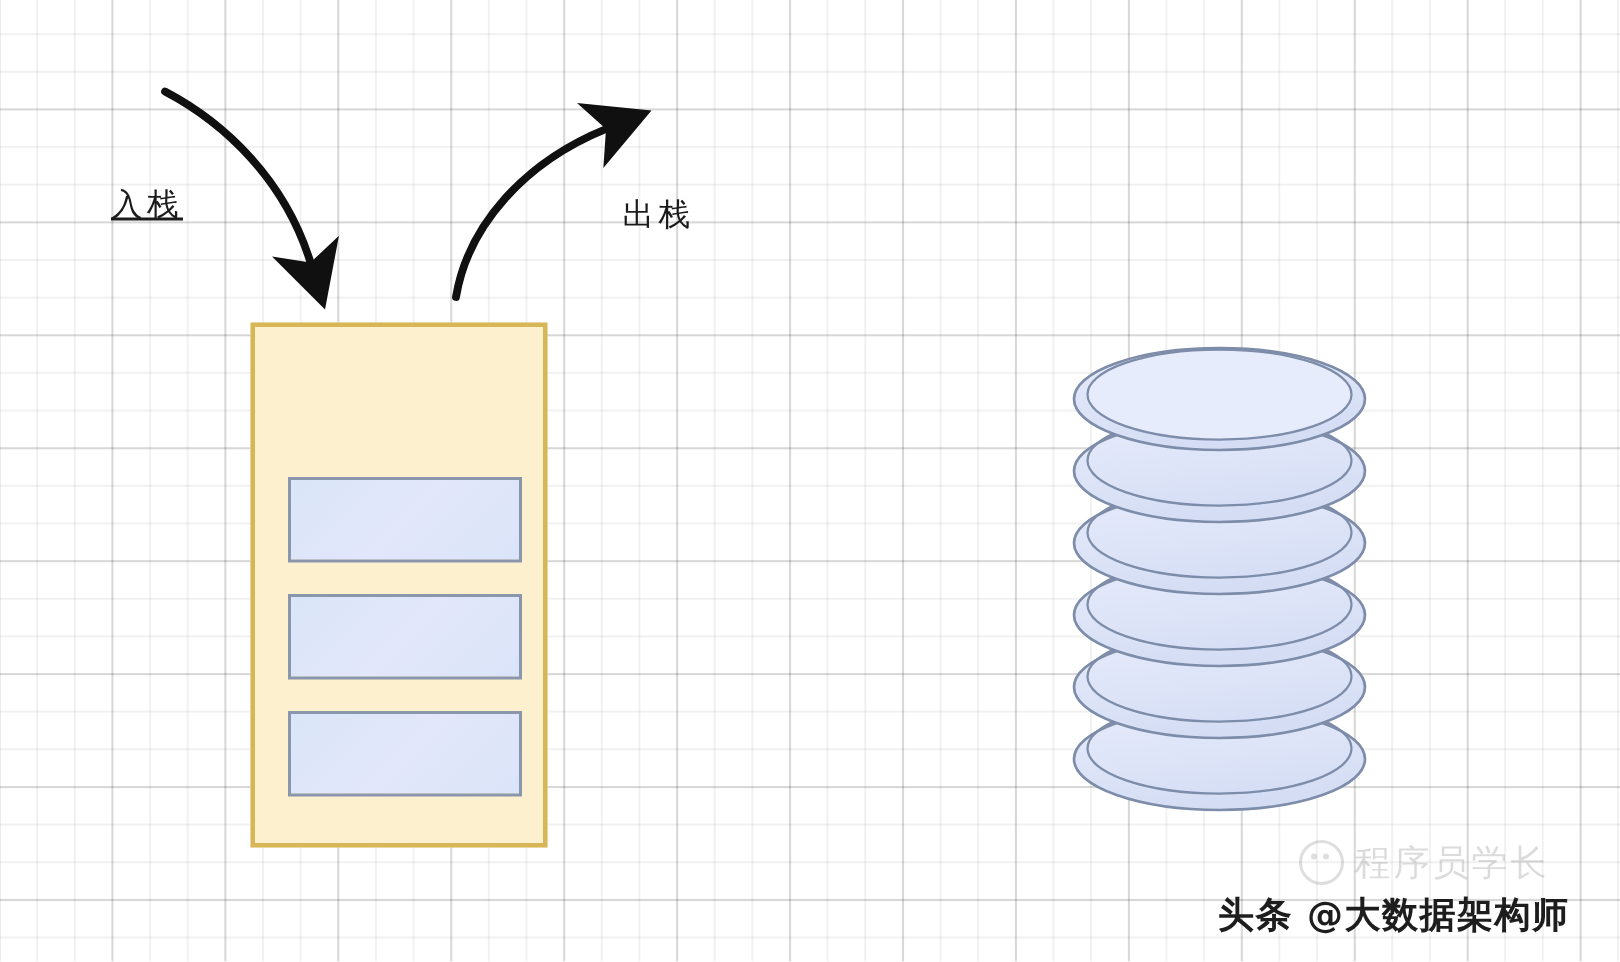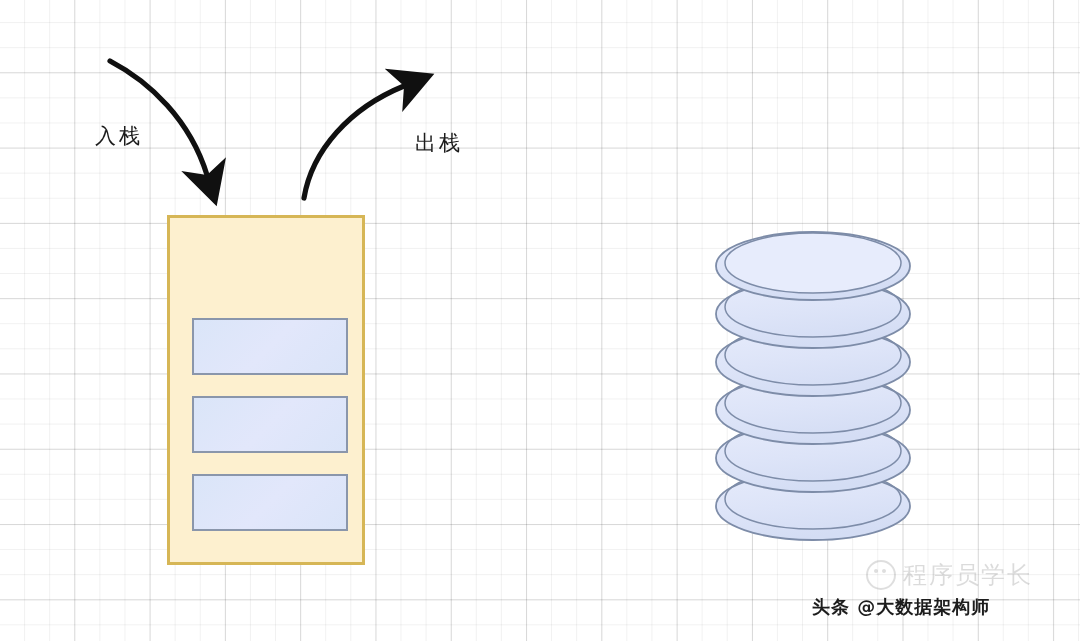--- a/index.html
+++ b/index.html
@@ -54,21 +54,21 @@
   
   .cn-label {
     position: absolute;
     font-family: "DejaVu Sans", "Liberation Sans", sans-serif;
     font-size: 21px;
     color: #1b1b1b;
     letter-spacing: 3px;
     white-space: nowrap;
     line-height: 1;
   }
-  .label-push { left: 95px; top: 126px; }
+  .label-push { left: 74px; top: 126px; text-decoration: underline; }
   .label-pop  { left: 415px; top: 133px; }
 
   
   .arrows-svg {
     position: absolute;
     left: 0;
     top: 0;
     width: 1080px;
     height: 641px;
     pointer-events: none;
@@ -121,21 +121,21 @@
     top: 7px;
   }
   .wechat-badge::before { left: 6px; }
   .wechat-badge::after  { left: 14px; }
 
   .wm-main {
     position: absolute;
     left: 812px;
     top: 598px;
     font-family: "DejaVu Sans", "Liberation Sans", sans-serif;
-    font-size: 18px;
+    font-size: 24px;
     font-weight: 600;
     color: #1d1d1d;
     letter-spacing: 1px;
     white-space: nowrap;
     line-height: 1;
     pointer-events: none;
   }
 </style>
 </head>
 <body>

